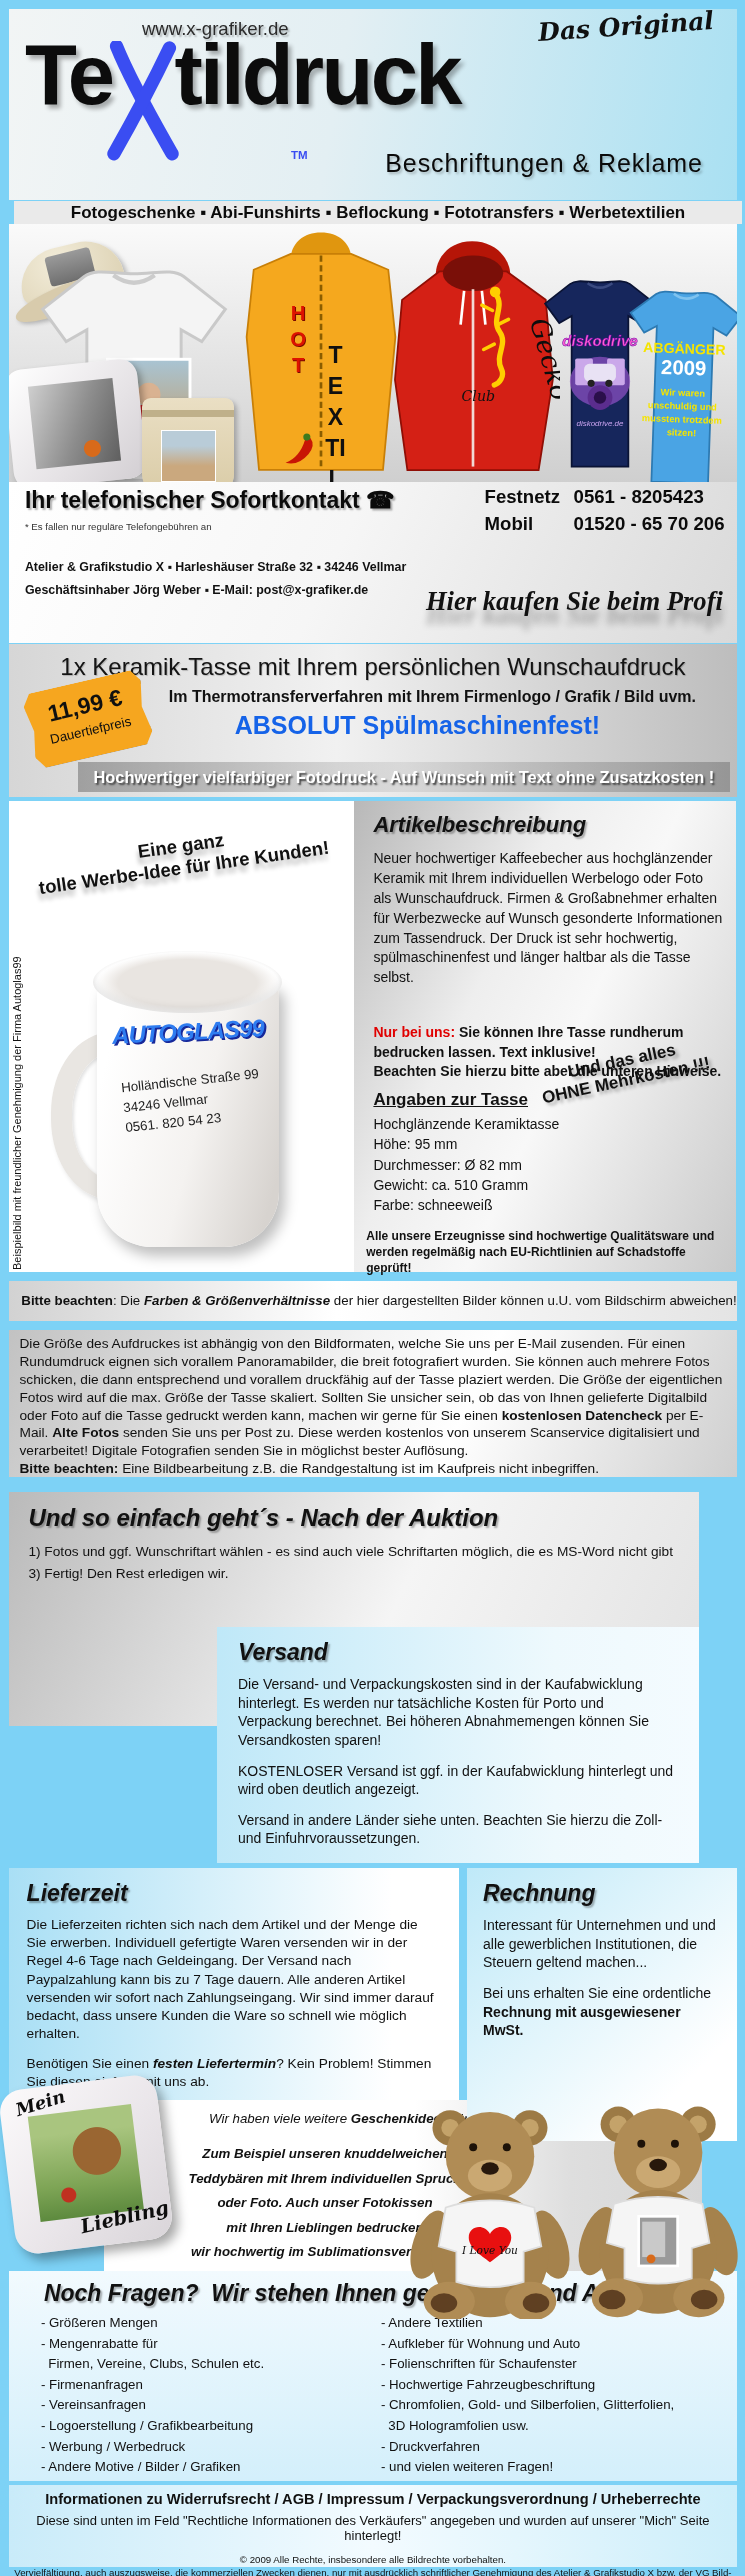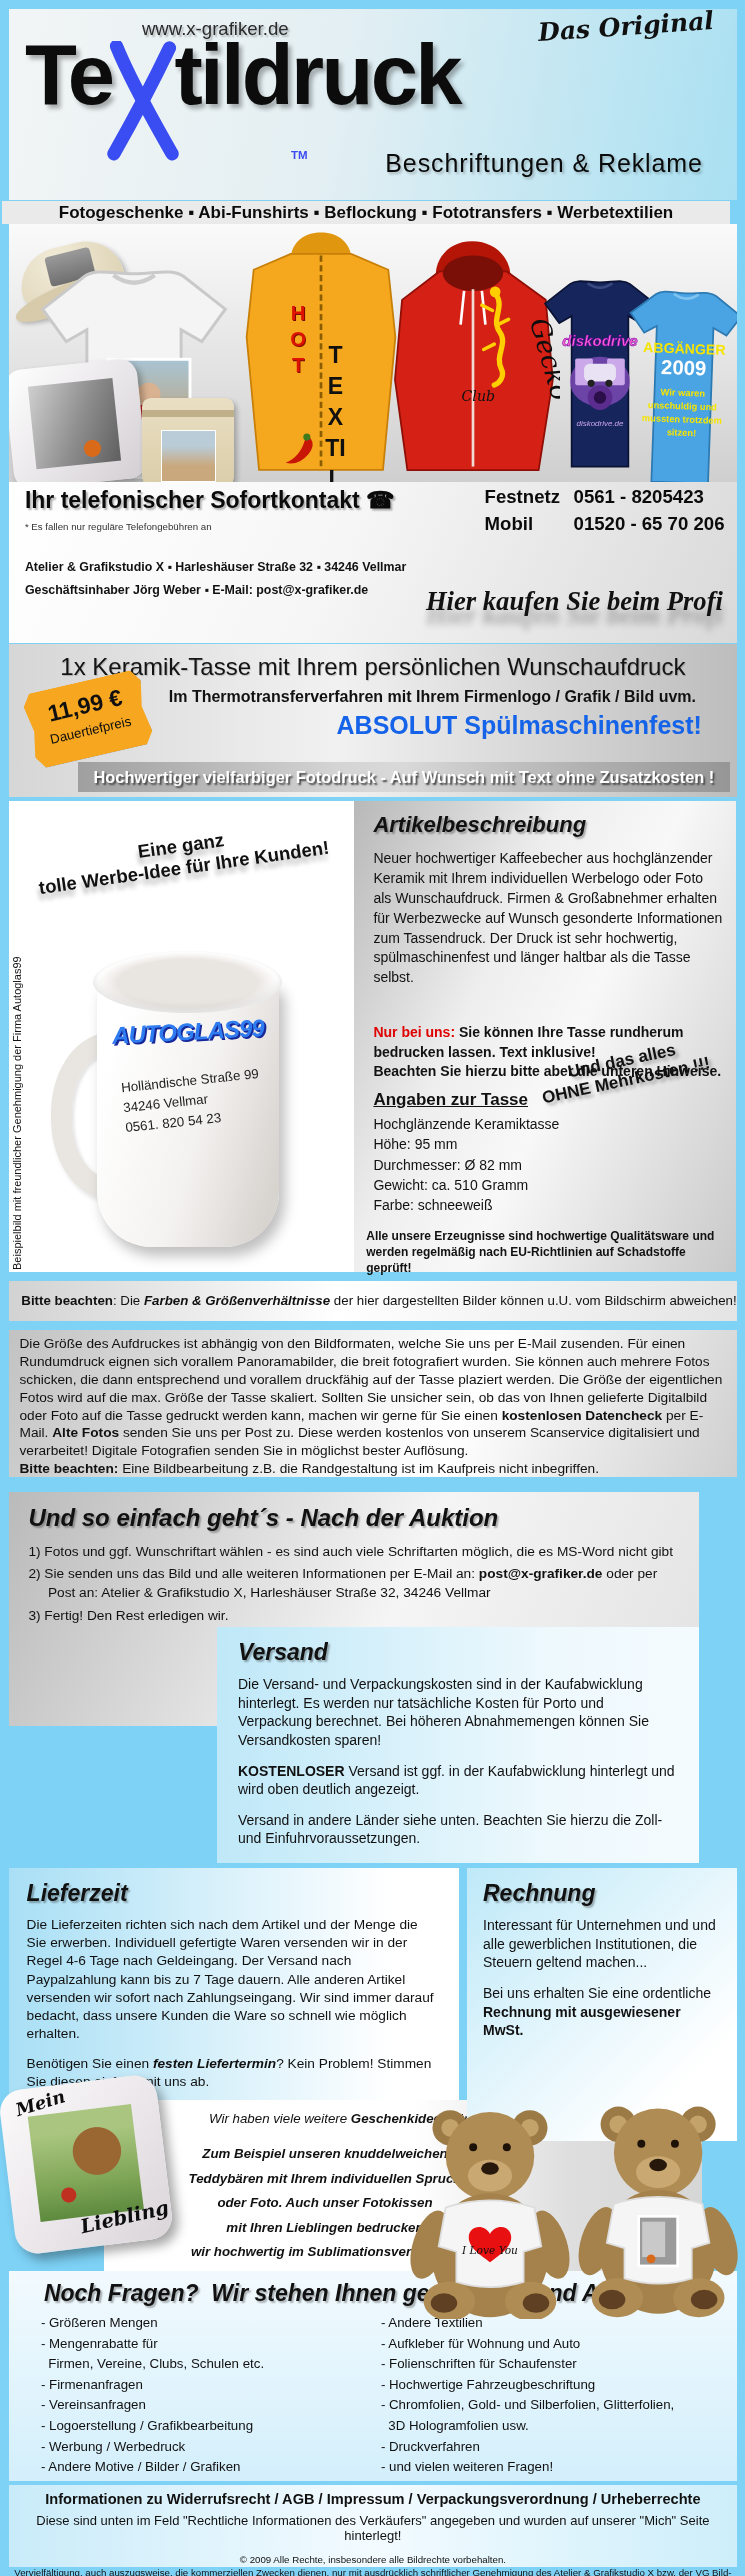--- a/index.html
+++ b/index.html
@@ -14,21 +14,21 @@
   #das-original{position:absolute;right:23px;top:3.5px;font-family:"DejaVu Serif",serif;
             font-style:italic;font-weight:bold;font-size:25px;transform:rotate(-4deg);}
   #brand{position:absolute;left:16px;top:23px;display:flex;align-items:flex-start;
          font-weight:bold;font-size:85px;line-height:1;letter-spacing:-2.7px;color:#0c0c0c;
          text-shadow:3.5px 3.5px 4.4px rgba(0,0,0,.3);}
   #brand svg{margin:0 -7px;transform:translateY(8.9px);}
   #brand-tm{position:absolute;left:282px;top:140px;font-size:11.5px;font-weight:bold;color:#3a4df2;}
   #brand-subtitle{position:absolute;right:34px;top:140px;font-size:25px;letter-spacing:0.9px;color:#0a0a0a;
          text-shadow:1.8px 1.8px 2.7px rgba(0,0,0,.25);}
   
-  #nav{left:2px;top:201px;width:728px;height:23px;background:#eaeaea;
+  #nav{left:14px;top:201px;width:728px;height:23px;background:#eaeaea;
        font-weight:bold;font-size:17px;text-align:center;line-height:23px;color:#0b0b0b;}
   
   #products{left:8.9px;top:224px;width:728px;height:258px;overflow:hidden;
             background:linear-gradient(to bottom,#fafafa 0%,#e3e3e3 55%,#cfcfcf 100%);}
   .prod{position:absolute;}
   #cap-crown{width:104px;height:51px;background:radial-gradient(circle at 40% 30%,#f2ecd9,#ddd2b4);
              border-radius:53px 53px 16px 16px;transform:rotate(-14deg);box-shadow:2.7px 3.5px 5.3px rgba(0,0,0,.25);}
   #cap-brim{width:112px;height:26.6px;background:#d8cbac;border-radius:50%;transform:rotate(-22deg);
             margin:-12.4px 0 0 -5.3px;box-shadow:1.8px 2.7px 4.4px rgba(0,0,0,.25);}
   #cap-photo{position:absolute;left:30px;top:7px;width:46px;height:30px;
@@ -61,21 +61,21 @@
   #address1{position:absolute;left:16px;top:78px;font-weight:bold;font-size:12.4px;}
   #address2{position:absolute;left:16px;top:101px;font-weight:bold;font-size:12.4px;}
   #slogan{position:absolute;right:14px;top:104px;font-family:Liberation Serif, serif;font-style:italic;
           font-weight:bold;font-size:26.6px;text-shadow:0 14px 7px rgba(0,0,0,.3);}
   
   #offer{left:8.9px;top:644px;width:728px;height:153px;
          background:linear-gradient(to right,#d6d6d6 0%,#f1f1f1 45%,#bdbdbd 100%);}
   #offer-title{position:absolute;left:26.6px;right:26.6px;top:8.9px;text-align:center;font-size:24px;color:#141414;
          text-shadow:0.9px 0.9px 0.9px rgba(0,0,0,.2);}
   #offer-subtitle{position:absolute;left:133px;right:14px;top:44px;text-align:center;font-weight:bold;font-size:16px;}
-  #offer-highlight{position:absolute;left:124px;right:35px;top:67px;text-align:right;font-weight:bold;
+  #offer-highlight{position:absolute;left:124px;right:35px;top:67px;text-align:center;font-weight:bold;
          font-size:25px;color:#1563e8;}
   #price-badge{position:absolute;left:19.5px;top:37px;width:120px;height:76px;background:#f6a61f;
          transform:rotate(-13deg);box-shadow:3.5px 6.2px 7px rgba(0,0,0,.4);
          clip-path:polygon(7% 0,93% 0,100% 16%,96% 50%,100% 84%,93% 100%,7% 100%,0 84%,4% 50%,0 16%);}
   #price-value{position:absolute;left:0;right:0;top:10.6px;text-align:center;font-weight:bold;font-size:23px;color:#101010;}
   #price-note{position:absolute;left:0;right:0;top:42px;text-align:center;font-size:13.3px;color:#101010;}
   #offer-banner{position:absolute;left:25px;right:7px;top:118px;height:30px;line-height:30px;text-align:center;
          font-weight:bold;font-size:16.4px;color:#fff;text-shadow:1.8px 1.8px 1.8px #444;
          background:linear-gradient(to right,rgba(110,110,110,.55),rgba(170,170,170,.25) 50%,rgba(110,110,110,.5));margin-left:44px;}
   
@@ -353,28 +353,27 @@
     </div>
   </div>
 
   <div id="notice-bar" class="panel"><span style="font-weight: bold;">Bitte beachten</span><span>: Die </span><span style="font-weight: bold; font-style: italic;">Farben &amp; Größenverhältnisse</span><span> der hier dargestellten Bilder können u.U. vom Bildschirm abweichen!</span></div>
 
   <div id="info-box" class="panel"><span>Die Größe des Aufdruckes ist abhängig von den Bildformaten, welche Sie uns per E-Mail zusenden. Für einen Rundumdruck eignen sich vorallem Panoramabilder, die breit fotografiert wurden. Sie können auch mehrere Fotos schicken, die dann entsprechend und vorallem druckfähig auf der Tasse plaziert werden. Die Größe der eigentlichen Fotos wird auf die max. Größe der Tasse skaliert. Sollten Sie unsicher sein, ob das von Ihnen gelieferte Digitalbild oder Foto auf die Tasse gedruckt werden kann, machen wir gerne für Sie einen </span><span style="font-weight: bold;">kostenlosen Datencheck</span><span> per E-Mail. </span><span style="font-weight: bold;">Alte Fotos</span><span> senden Sie uns per Post zu. Diese werden kostenlos von unserem Scanservice digitalisiert und verarbeitet! Digitale Fotografien senden Sie in möglichst bester Auflösung.</span><br><span style="font-weight: bold;">Bitte beachten:</span><span> Eine Bildbearbeitung z.B. die Randgestaltung ist im Kaufpreis nicht inbegriffen.</span></div>
 
   <div id="steps-box" class="panel">
     <div id="steps-heading">Und so einfach geht´s - Nach der Auktion</div>
     <div class="step"><span>1) Fotos und ggf. Wunschriftart wählen - es sind auch viele Schriftarten möglich, die es MS-Word nicht gibt</span></div>
-    <div class="step"><span>2) Sie senden uns das Bild und alle weiteren Informationen per E-Mail an: </span><span style="font-weight: bold;">post@x-grafiker.de</span><span> oder per Post an: Atelier &amp; Grafikstudio X, Harleshäuser Straße 32, 34246 Vellmar</span></div>
     <div class="step"><span>3) Fertig! Den Rest erledigen wir.</span></div>
   </div>
 
   <div id="shipping-box" class="panel">
     <div class="boxheading">Versand</div>
     <p>Die Versand- und Verpackungskosten sind in der Kaufabwicklung hinterlegt. Es werden nur tatsächliche Kosten für Porto und Verpackung berechnet. Bei höheren Abnahmemengen können Sie Versandkosten sparen!</p>
-    <p><span style="font-weight: bold;">KOSTENLOSER</span><span> Versand ist ggf. in der Kaufabwicklung hinterlegt und wird oben deutlich angezeigt.</span></p>
+    <p><span style="font-weight: normal;">KOSTENLOSER</span><span> Versand ist ggf. in der Kaufabwicklung hinterlegt und wird oben deutlich angezeigt.</span></p>
     <p>Versand in andere Länder siehe unten. Beachten Sie hierzu die Zoll- und Einfuhrvoraussetzungen.</p>
   </div>
 
   <div id="delivery-box" class="panel">
     <div class="boxheading">Lieferzeit</div>
     <p>Die Lieferzeiten richten sich nach dem Artikel und der Menge die Sie erwerben. Individuell gefertigte Waren versenden wir in der Regel 4-6 Tage nach Geldeingang. Der Versand nach Paypalzahlung kann bis zu 7 Tage dauern. Alle anderen Artikel versenden wir sofort nach Zahlungseingang. Wir sind immer darauf bedacht, dass unsere Kunden die Ware so schnell wie möglich erhalten.</p>
     <p><span>Benötigen Sie einen </span><span style="font-weight: bold; font-style: italic;">festen Liefertermin</span><span>? Kein Problem! Stimmen Sie diesen einfach mit uns ab.</span></p>
   </div>
 
   <div id="invoice-box" class="panel">

